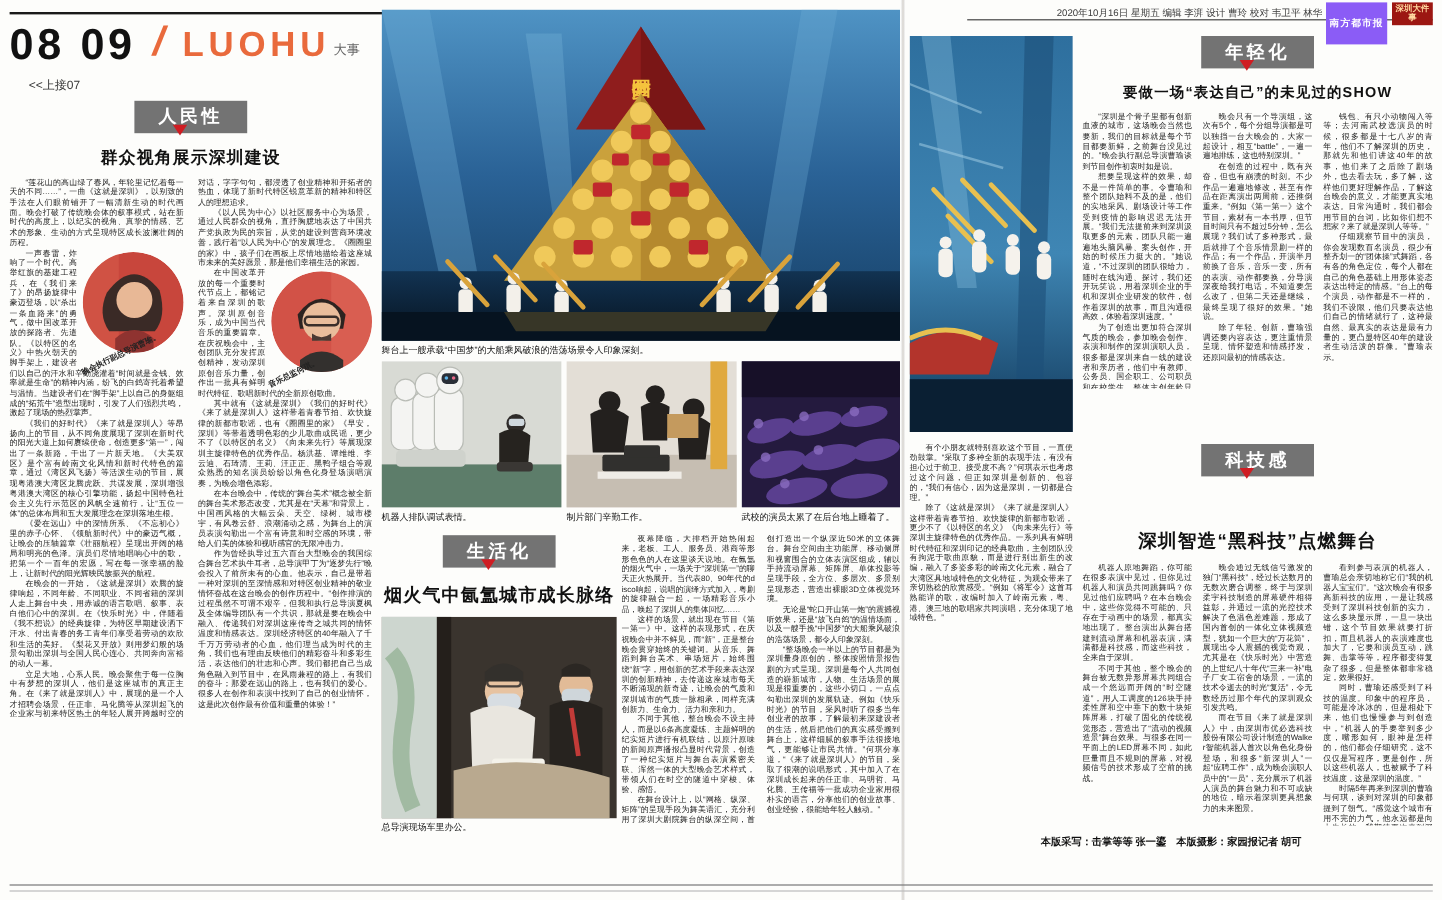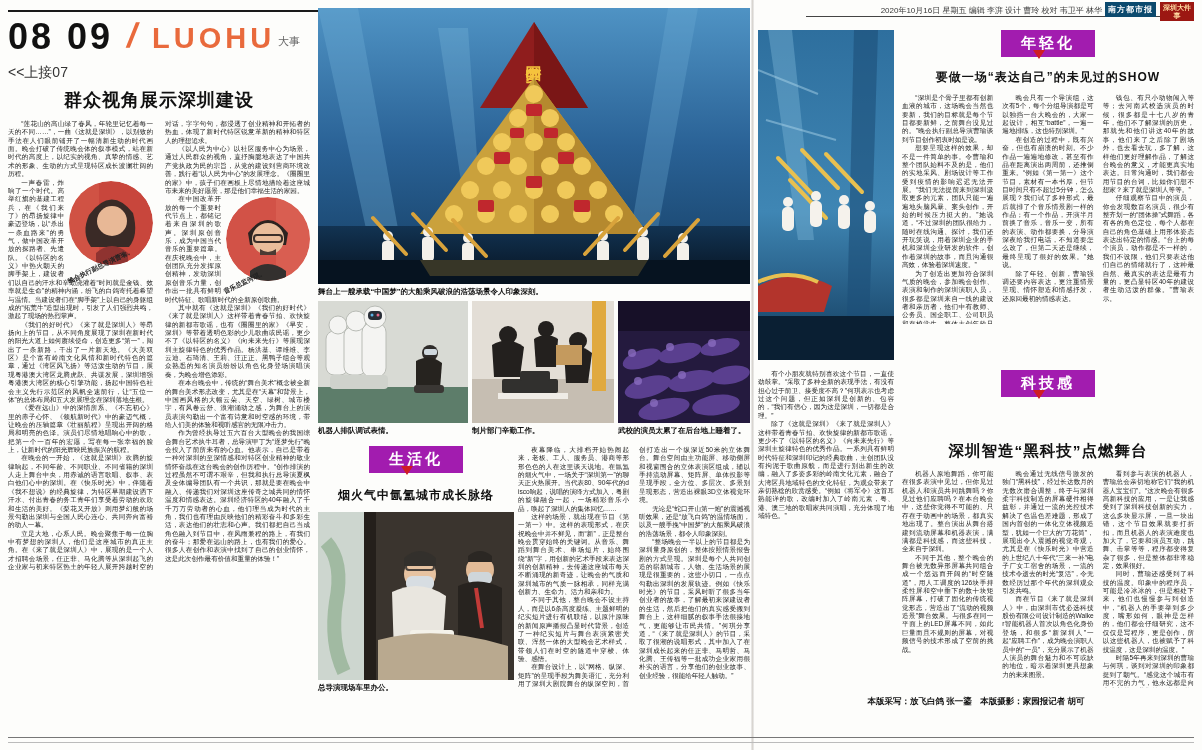--- a/index.html
+++ b/index.html
@@ -6,35 +6,35 @@
   .sheet{position:relative;width:1202px;height:750px;background:#fdfdfb;overflow:hidden;
          font-family:"Liberation Sans","DejaVu Sans",sans-serif;color:#2b2b2b;}
   
   .rule-left{position:absolute;top:10px;left:8px;width:732px;border-top:2px solid #1a1a1a;}
   .rule-right{position:absolute;top:16px;left:806px;width:388px;border-top:1px solid #444;}
   .pagenos{position:absolute;top:16px;left:8px;font-size:36px;font-weight:bold;letter-spacing:3px;color:#111;}
   .slash{position:absolute;top:16px;left:128px;font-size:34px;color:#e96a3c;font-weight:bold;transform:skewX(-12deg);}
   .secname{position:absolute;top:22px;left:152px;font-size:29px;font-weight:bold;letter-spacing:4px;color:#e96a3c;}
   .seccn{position:absolute;top:34px;left:278px;font-size:11px;color:#666;}
   .dateline{position:absolute;top:5px;right:100px;font-size:8px;color:#3a3a3a;white-space:nowrap;}
-  .logo1{position:absolute;top:2px;right:46px;background:#0c4a6e;color:#fff;font-size:8px;font-weight:bold;
-         padding:2px 3px;letter-spacing:1px;}
+  .logo1{position:absolute;top:2px;right:46px;background:#8b5cf6;color:#fff;font-size:8px;font-weight:bold;
+         padding:12px 3px;letter-spacing:1px;}
   .logo2{position:absolute;top:2px;right:8px;background:#9c1712;color:#ffd9a0;font-size:7px;font-weight:bold;
          padding:2px 2px;line-height:1.1;width:30px;text-align:center;}
-  .cont{position:absolute;top:64px;left:8px;font-size:14px;color:#333;}
+  .cont{position:absolute;top:64px;left:24px;font-size:10px;color:#333;}
   
   .badgewrap{text-align:center;margin:0 0 12px 0;}
-  .badge{position:relative;display:inline-block;background:#a21caf;color:#fff;font-weight:bold;
+  .badge{position:relative;display:inline-block;background:#737373;color:#fff;font-weight:bold;
          font-size:15px;letter-spacing:3px;padding:4px 20px;}
   .badge::after{content:"";position:absolute;left:34%;bottom:-8px;border:6px solid transparent;border-top:9px solid #cf1d23;}
-  .headline{text-align:center;font-size:18px;font-weight:bold;color:#111;margin:4px 0 8px 0;letter-spacing:1px;}
+  .headline{text-align:center;font-size:14px;font-weight:bold;color:#111;margin:4px 0 8px 0;letter-spacing:1px;}
   
   .txt p{margin:0;text-indent:2em;text-align:justify;font-size:6.6px;line-height:1.27;color:#222;
          word-break:break-all;}
-  .caption{font-size:7.5px;font-weight:bold;color:#111;margin-top:3px;}
+  .caption{font-size:7.5px;font-weight:normal;color:#111;margin-top:3px;}
   
   .leftpage{position:absolute;top:84px;left:8px;width:302px;}
   .lp-text{column-count:2;column-gap:12px;height:562px;overflow:hidden;margin-top:2px;}
   .portrait{position:relative;float:right;width:84px;height:92px;margin:2px 0 4px 5px;}
   .portrait svg{border-radius:50%;display:block;}
   .rotcap{position:absolute;left:-4px;bottom:2px;transform:rotate(-26deg);font-size:6.5px;font-weight:bold;color:#222;white-space:nowrap;}
   
   .center{position:absolute;top:8px;left:318px;width:432px;}
   .photorow{display:flex;gap:4px;margin-top:4px;justify-content:center;}
   .photorow figure{margin:0;}
@@ -69,20 +69,21 @@
   <div class="slash">/</div>
   <div class="secname">LUOHU</div>
   <div class="seccn">大事</div>
   <div class="dateline">2020年10月16日 星期五 编辑 李湃 设计 曹玲 校对 韦卫平 林华</div>
   <div class="logo1">南方都市报</div>
   <div class="logo2">深圳大件事</div>
   <div class="cont">&lt;&lt;上接07</div>
   <div class="fold"></div>
 
   <div class="leftpage">
+    <div class="badgewrap"><span class="badge">人民性</span></div>
     <div class="headline">群众视角展示深圳建设</div>
     <div class="lp-text txt">
       <p>“莲花山的高山绿了春风，年轮里记忆着每一天的不同……”，一曲《这就是深圳》，以别致的手法在人们眼前铺开了一幅清新生动的时代画面。晚会打破了传统晚会体的叙事模式，站在新时代的高度上，以纪实的视角、真挚的情感、艺术的形象、生动的方式呈现特区成长波澜壮阔的历程。</p>
       <div class="portrait">
         <svg width="84" height="84" viewBox="0 0 84 84">
           <circle cx="42" cy="42" r="42" fill="#c8463c"></circle>
           <rect x="0" y="0" width="30" height="84" fill="#d65a4a" opacity="0.6"></rect>
           <path d="M20 34 q22 -30 44 -2 q6 22 -4 34 l-38 0 q-10 -14 -2 -32z" fill="#3a2a26"></path>
           <circle cx="43" cy="40" r="15" fill="#e8b896"></circle>
           <path d="M27 72 q16 -14 32 0 l0 12 -32 0z" fill="#8f3330"></path>
@@ -279,21 +280,21 @@
         </svg>
         <figcaption class="caption">武校的演员太累了在后台地上睡着了。</figcaption>
       </figure>
     </div>
 
     <div class="sh-wrap">
       <div class="sh-left">
         <div class="badgewrap" style="text-align:center;margin-bottom:14px;">
           <span class="badge">生活化</span>
         </div>
-        <div class="headline" style="font-size:12px;">烟火气中氤氲城市成长脉络</div>
+        <div class="headline" style="font-size:15px;">烟火气中氤氲城市成长脉络</div>
         <svg width="196" height="168" viewBox="0 0 196 168" style="display:block;">
           <rect width="196" height="168" fill="#3a342e"></rect>
           <path d="M0 0 l54 0 l-8 168 l-46 0z" fill="#cdd6cf"></path>
           <path d="M8 30 q18 20 10 60 q-6 40 8 70" stroke="#8fae8f" stroke-width="14" fill="none" opacity="0.7"></path>
           <rect x="46" y="0" width="12" height="168" fill="#241f1b"></rect>
           <g>
             <circle cx="102" cy="62" r="16" fill="#e7c3a1"></circle>
             <rect x="88" y="64" width="28" height="14" rx="6" fill="#d7dde2"></rect>
             <rect x="88" y="52" width="28" height="6" rx="3" fill="none" stroke="#4a423c" stroke-width="2"></rect>
             <path d="M86 46 q16 -14 32 0 l0 8 -32 0z" fill="#33302c"></path>
@@ -399,18 +400,18 @@
           </div>
           <div class="col">
             <p>看到参与表演的机器人，曹瑜总会亲切地称它们“我的机器人宝宝们”。“这次晚会有很多高新科技的应用，一是让我感受到了深圳科技创新的实力，这么多块显示屏，一旦一块出错，这个节目效果就要打折扣，而且机器人的表演难度也加大了，它要和演员互动，跳舞、击掌等等，程序都变得复杂了很多，但是整体都非常稳定，效果很好。</p>
             <p>同时，曹瑜还感受到了科技的温度。印象中的程序员，可能是冷冰冰的，但是相处下来，他们也慢慢参与到创造中，“机器人的手要举到多少度，嘴形如何，眼神是怎样的，他们都会仔细研究，这不仅仅是写程序，更是创作，所以这些机器人，也被赋予了科技温度，这是深圳的温度。”</p>
             <p>时隔5年再来到深圳的曹瑜与何琪，谈到对深圳的印象都提到了朝气。“感觉这个城市有用不完的力气，他永远都是向上生长的，我期待再次来到深圳。”何琪说。</p>
           </div>
         </div>
       </div>
     </div>
 
-    <div class="credit">本版采写：放飞白鸽 张一鎏　本版摄影：家园报记者 胡可</div>
+    <div class="credit">本版采写：击掌等等 张一鎏　本版摄影：家园报记者 胡可</div>
   </div>
 
   <div class="bot1"></div>
   <div class="bot2"></div>
 </div>
 
 </body></html>

